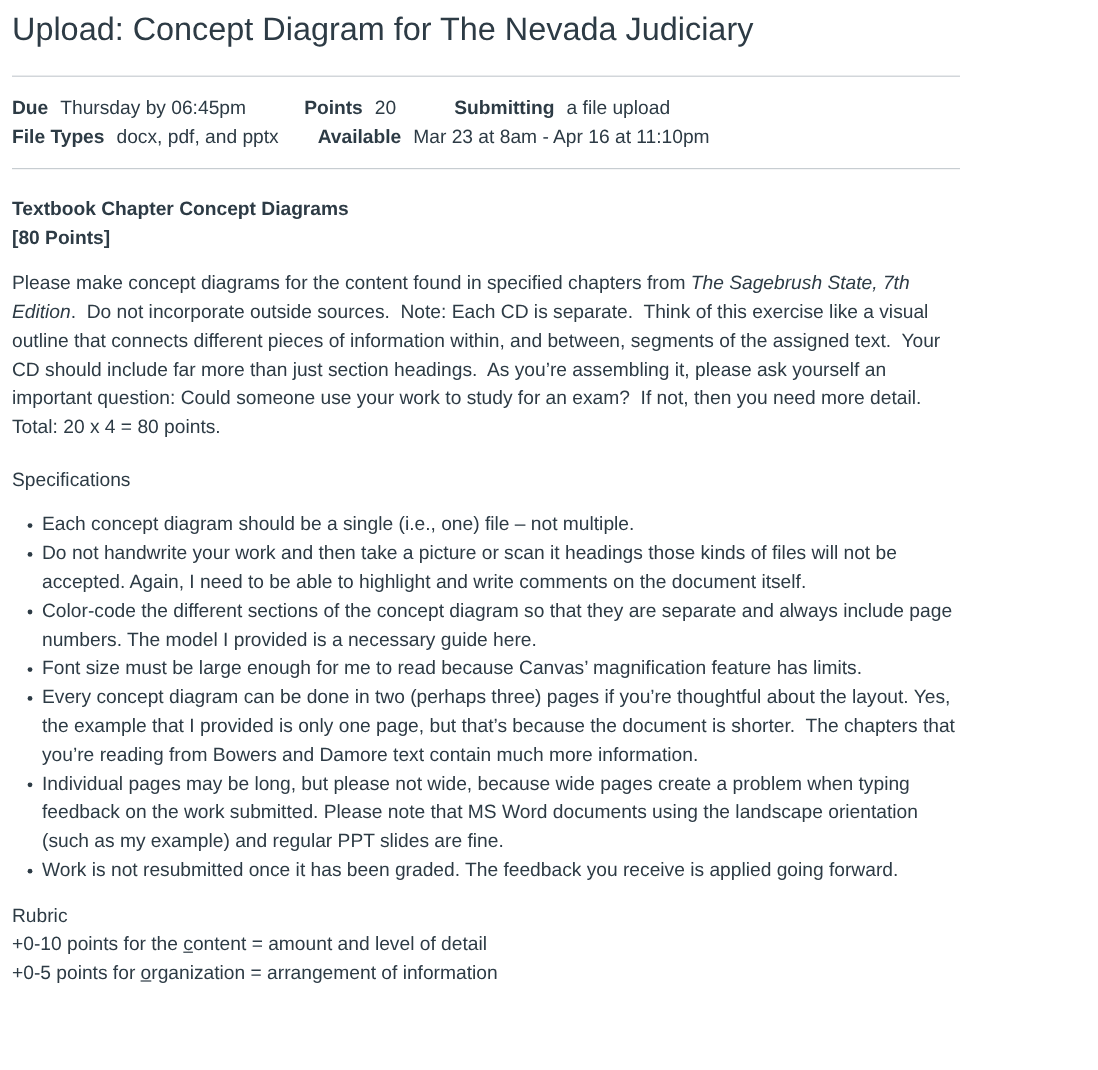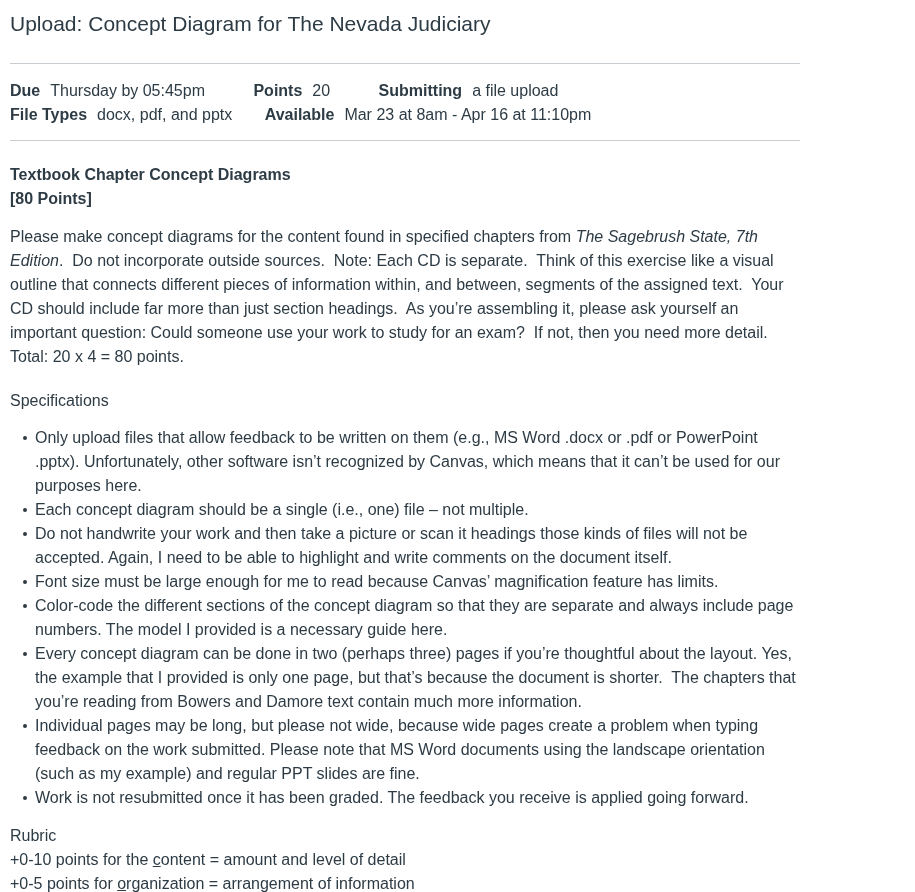--- a/index.html
+++ b/index.html
@@ -10,21 +10,21 @@
     overflow: hidden;
     font-family: "Liberation Sans", "DejaVu Sans", sans-serif;
     color: #2D3B45;
     font-size: 16px;
   }
   .container {
     margin-left: 10px;
     width: 790px;
   }
   .page-title {
-    font-size: 21px;
+    font-size: 27px;
     font-weight: 400;
     line-height: 36px;
     padding-top: 6px;
     margin-bottom: 21px;
     color: #2D3B45;
   }
   .rule {
     border: none;
     border-top: 1px solid #C7CDD1;
     height: 0;
@@ -86,21 +86,21 @@
 
 <div class="container">
 
   <h1 class="page-title">Upload: Concept Diagram for The Nevada Judiciary</h1>
 
   <hr class="rule">
 
   <div class="meta">
     <div class="meta-row meta-row1">
       <span class="meta-pair">
-        <span class="meta-label">Due</span><span class="meta-value">Thursday by 05:45pm</span>
+        <span class="meta-label">Due</span><span class="meta-value">Thursday by 06:45pm</span>
       </span>
       <span class="meta-pair">
         <span class="meta-label">Points</span><span class="meta-value">20</span>
       </span>
       <span class="meta-pair">
         <span class="meta-label">Submitting</span><span class="meta-value">a file upload</span>
       </span>
     </div>
     <div class="meta-row meta-row2">
       <span class="meta-pair">
@@ -117,25 +117,24 @@
   <div class="section-heading">
     <div>Textbook Chapter Concept Diagrams</div>
     <div>[80 Points]</div>
   </div>
 
   <p class="intro-paragraph"><span>Please make concept diagrams for the content found in specified chapters from </span><em>The Sagebrush State, 7th Edition</em><span>.  Do not incorporate outside sources.  Note: Each CD is separate.  Think of this exercise like a visual outline that connects different pieces of information within, and between, segments of the assigned text.  Your CD should include far more than just section headings.  As you’re assembling it, please ask yourself an important question: Could someone use your work to study for an exam?  If not, then you need more detail.  Total: 20 x 4 = 80 points.</span></p>
 
   <div class="specs-label">Specifications</div>
 
   <ul class="spec-list">
-    <li>Only upload files that allow feedback to be written on them (e.g., MS Word .docx or .pdf or PowerPoint .pptx). Unfortunately, other software isn’t recognized by Canvas, which means that it can’t be used for our purposes here.</li>
     <li>Each concept diagram should be a single (i.e., one) file – not multiple.</li>
     <li>Do not handwrite your work and then take a picture or scan it headings those kinds of files will not be accepted. Again, I need to be able to highlight and write comments on the document itself.</li>
+    <li>Color-code the different sections of the concept diagram so that they are separate and always include page numbers. The model I provided is a necessary guide here.</li>
     <li>Font size must be large enough for me to read because Canvas’ magnification feature has limits.</li>
-    <li>Color-code the different sections of the concept diagram so that they are separate and always include page numbers. The model I provided is a necessary guide here.</li>
     <li>Every concept diagram can be done in two (perhaps three) pages if you’re thoughtful about the layout. Yes, the example that I provided is only one page, but that’s because the document is shorter.  The chapters that you’re reading from Bowers and Damore text contain much more information.</li>
     <li>Individual pages may be long, but please not wide, because wide pages create a problem when typing feedback on the work submitted. Please note that MS Word documents using the landscape orientation (such as my example) and regular PPT slides are fine.</li>
     <li>Work is not resubmitted once it has been graded. The feedback you receive is applied going forward.</li>
   </ul>
 
   <div class="rubric">
     <div class="rubric-line">Rubric</div>
     <div class="rubric-line"><span>+0-10 points for the </span><span class="uletter">c</span><span>ontent = amount and level of detail</span></div>
     <div class="rubric-line"><span>+0-5 points for </span><span class="uletter">o</span><span>rganization = arrangement of information</span></div>
 

